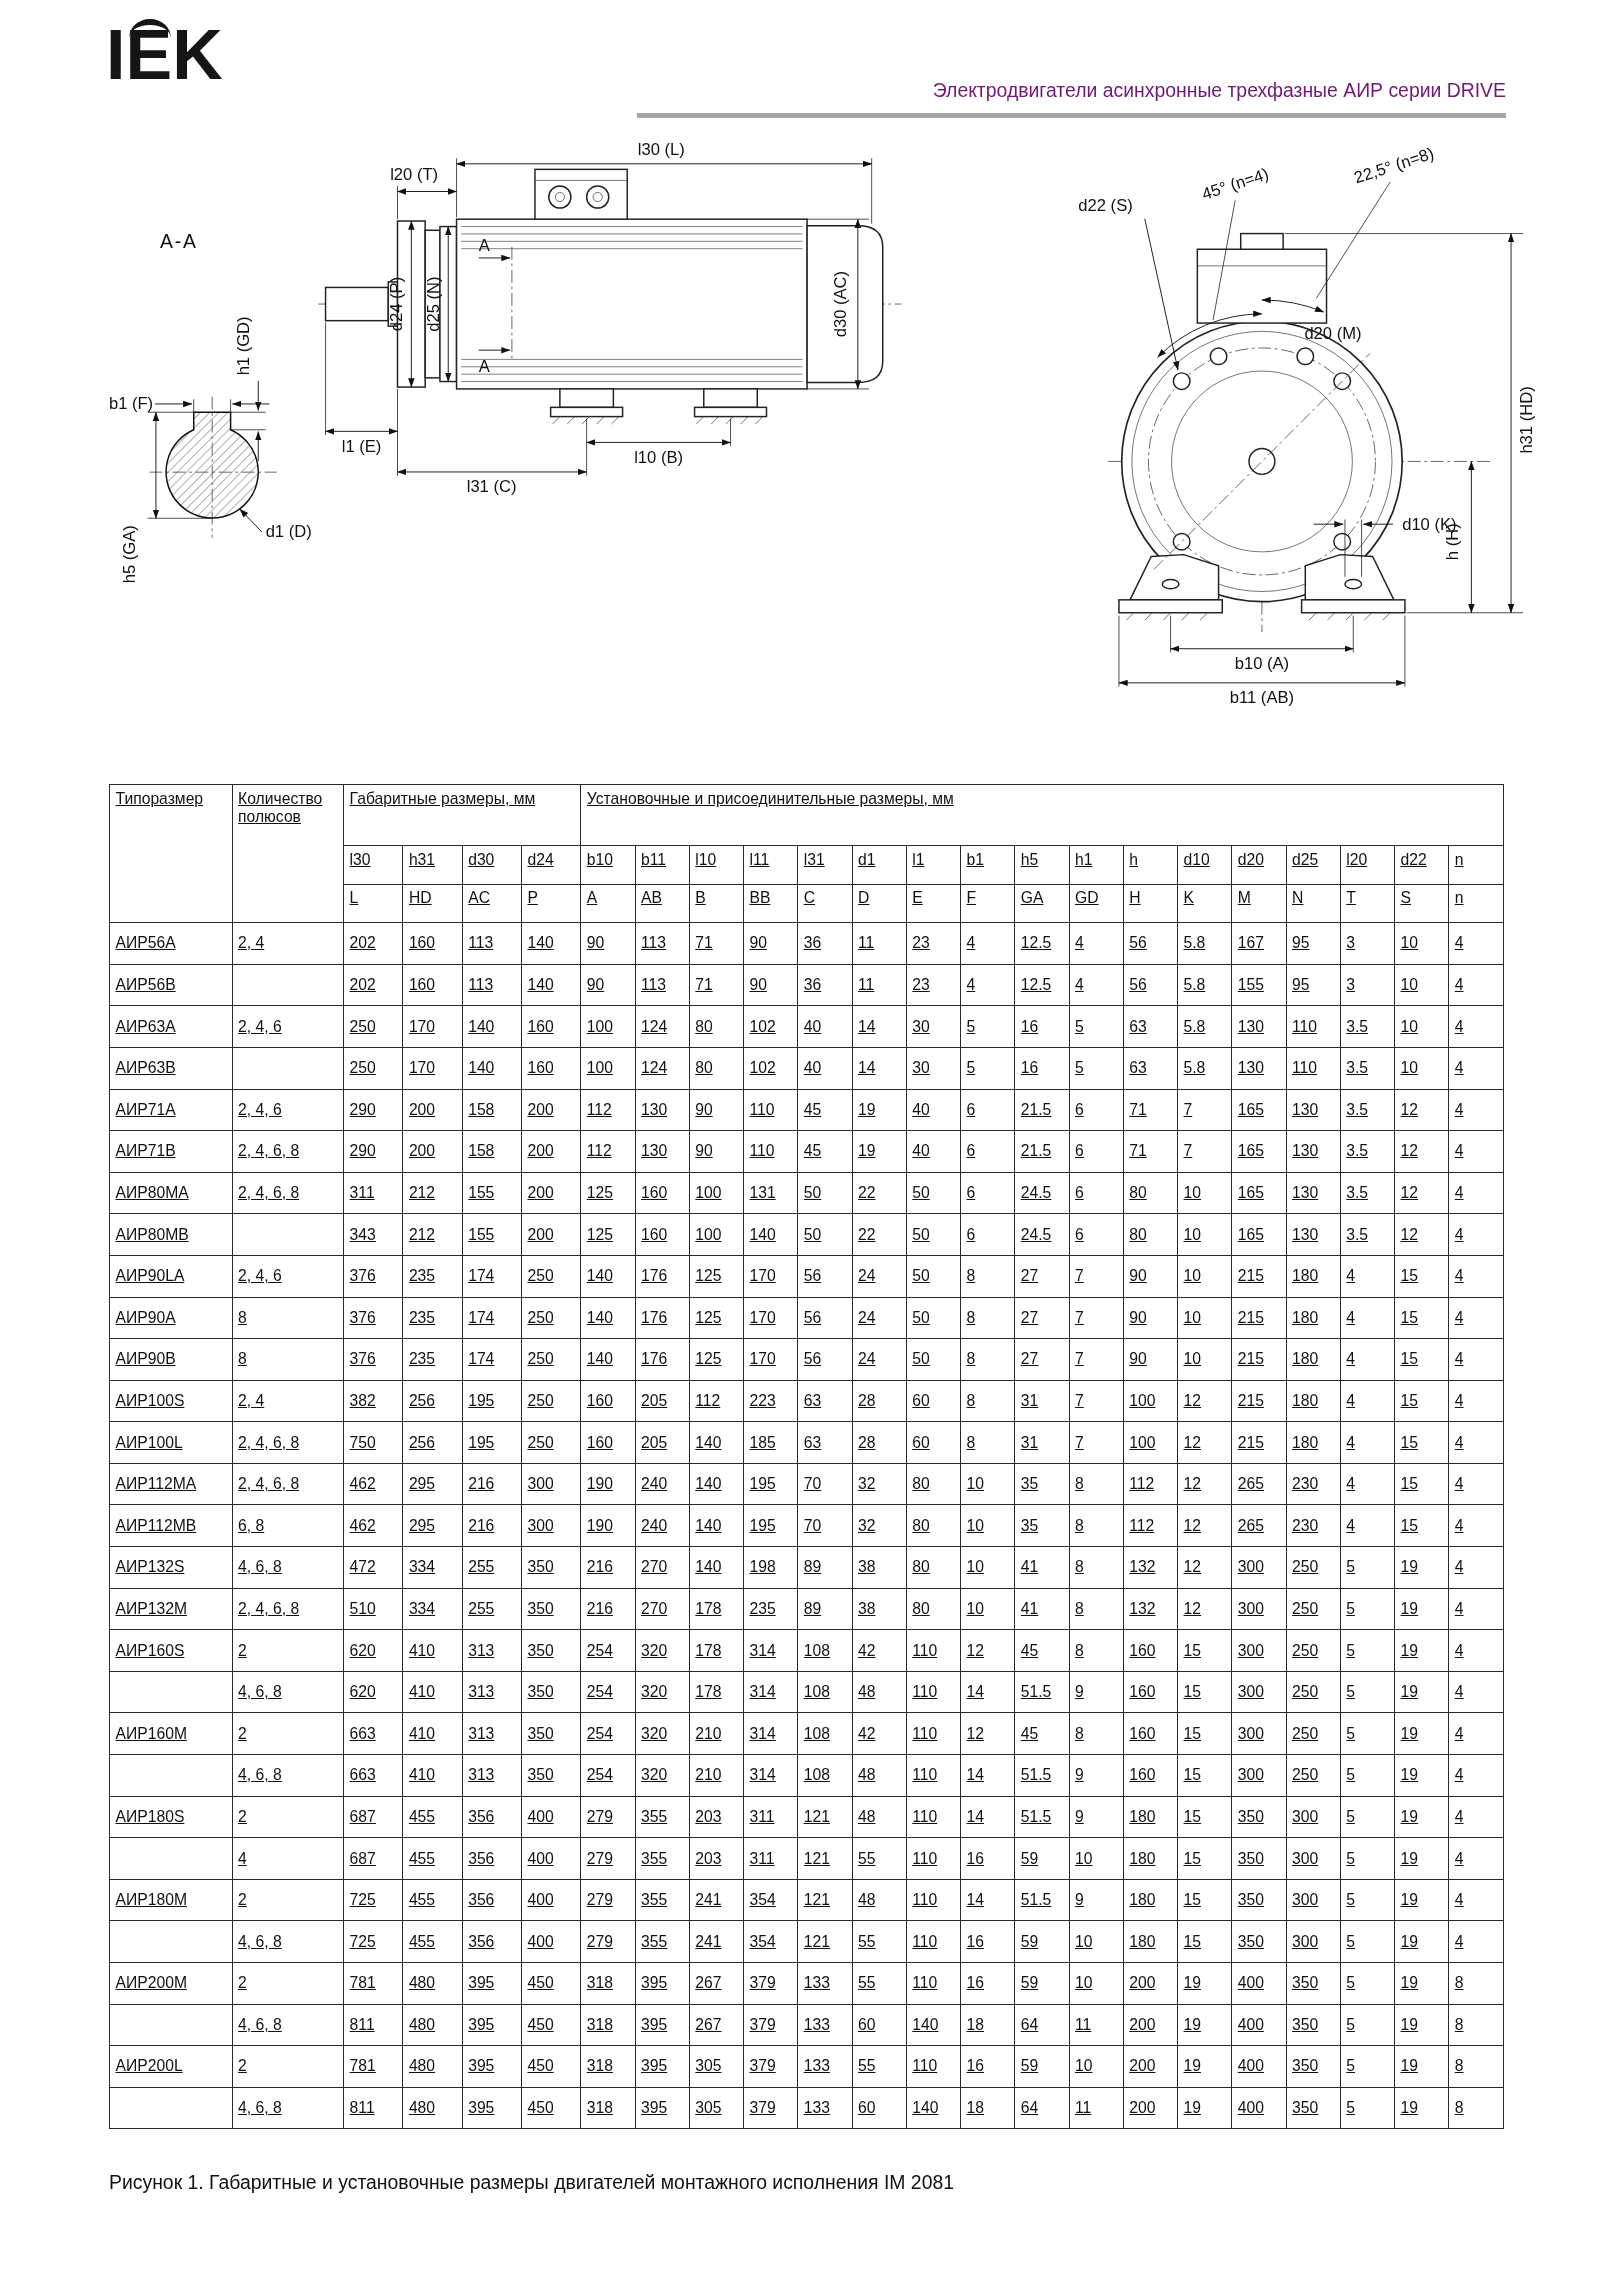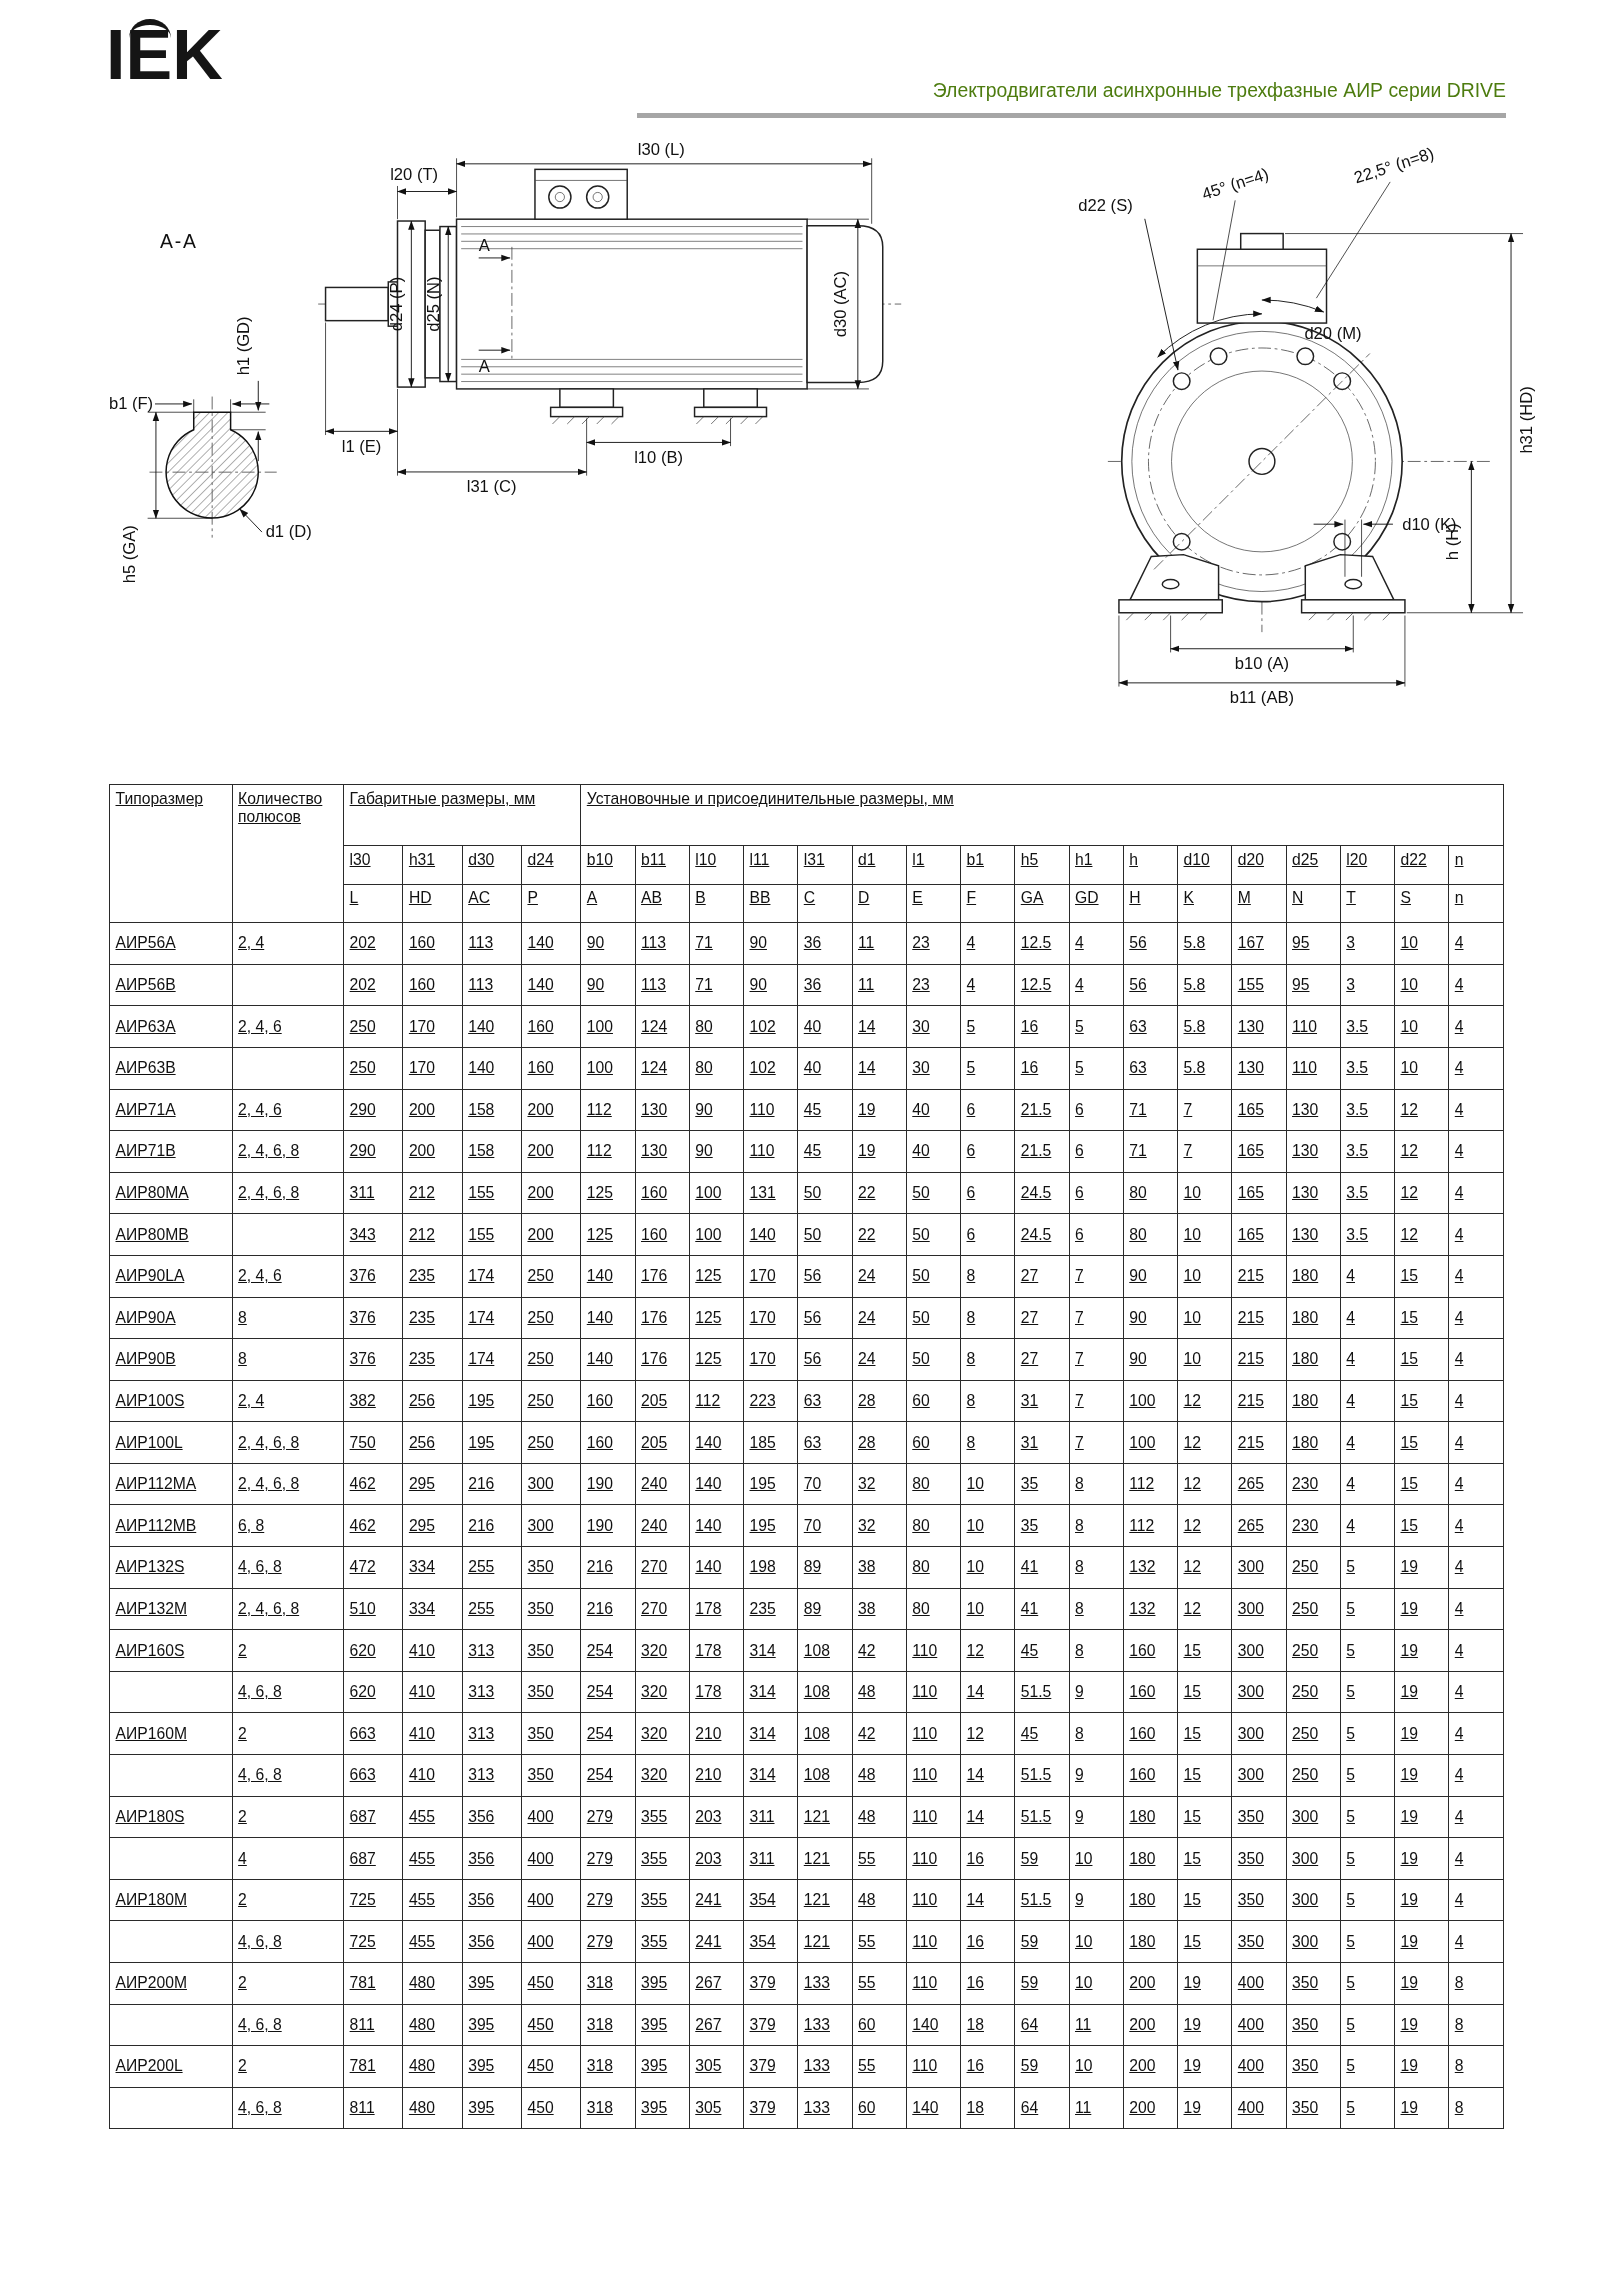--- a/index.html
+++ b/index.html
@@ -5,21 +5,21 @@
   html,body{margin:0;padding:0;background:#fff;}
   .page{position:relative;width:1611px;height:2291px;background:#fff;overflow:hidden;
         font-family:"Liberation Sans",sans-serif;color:#111;}
 
   
   .logo{position:absolute;left:106px;top:20px;font-size:70px;font-weight:900;
         letter-spacing:0;color:#151515;line-height:1;}
   .logo-accent{position:absolute;left:129px;top:18.5px;width:42px;height:13px;
         border-top:6.5px solid #151515;border-radius:50% 50% 0 0 / 100% 100% 0 0;}
   .title-block{position:absolute;left:637px;top:79px;width:869px;text-align:right;}
-  .doc-title{font-size:19.4px;color:#4d7c0f;}
+  .doc-title{font-size:19.4px;color:#701a75;}
   .title-rule{margin-top:11px;height:4.6px;background:#a6a6a6;}
 
   
   .drawings{position:relative;width:1611px;height:646px;margin-top:138px;}
   .drawings svg{position:absolute;overflow:visible;}
   svg text{font-family:"Liberation Sans",sans-serif;font-size:18px;fill:#111;}
   .sec-title{font-size:21px;letter-spacing:2px;}
   .out{fill:#fff;stroke:#222;stroke-width:1.6;}
   .thin{fill:none;stroke:#444;stroke-width:.8;}
   .fin{stroke:#555;stroke-width:.8;}
@@ -1063,15 +1063,16 @@
             <td>400</td>
             <td>350</td>
             <td>5</td>
             <td>19</td>
             <td>8</td>
           </tr>
         </tbody>
     </table>
   </div>
 
+  <div class="caption">Рисунок 1. Габаритные и установочные размеры двигателей монтажного исполнения IM 2081</div>
 
 </div>
 
 
 </body></html>

